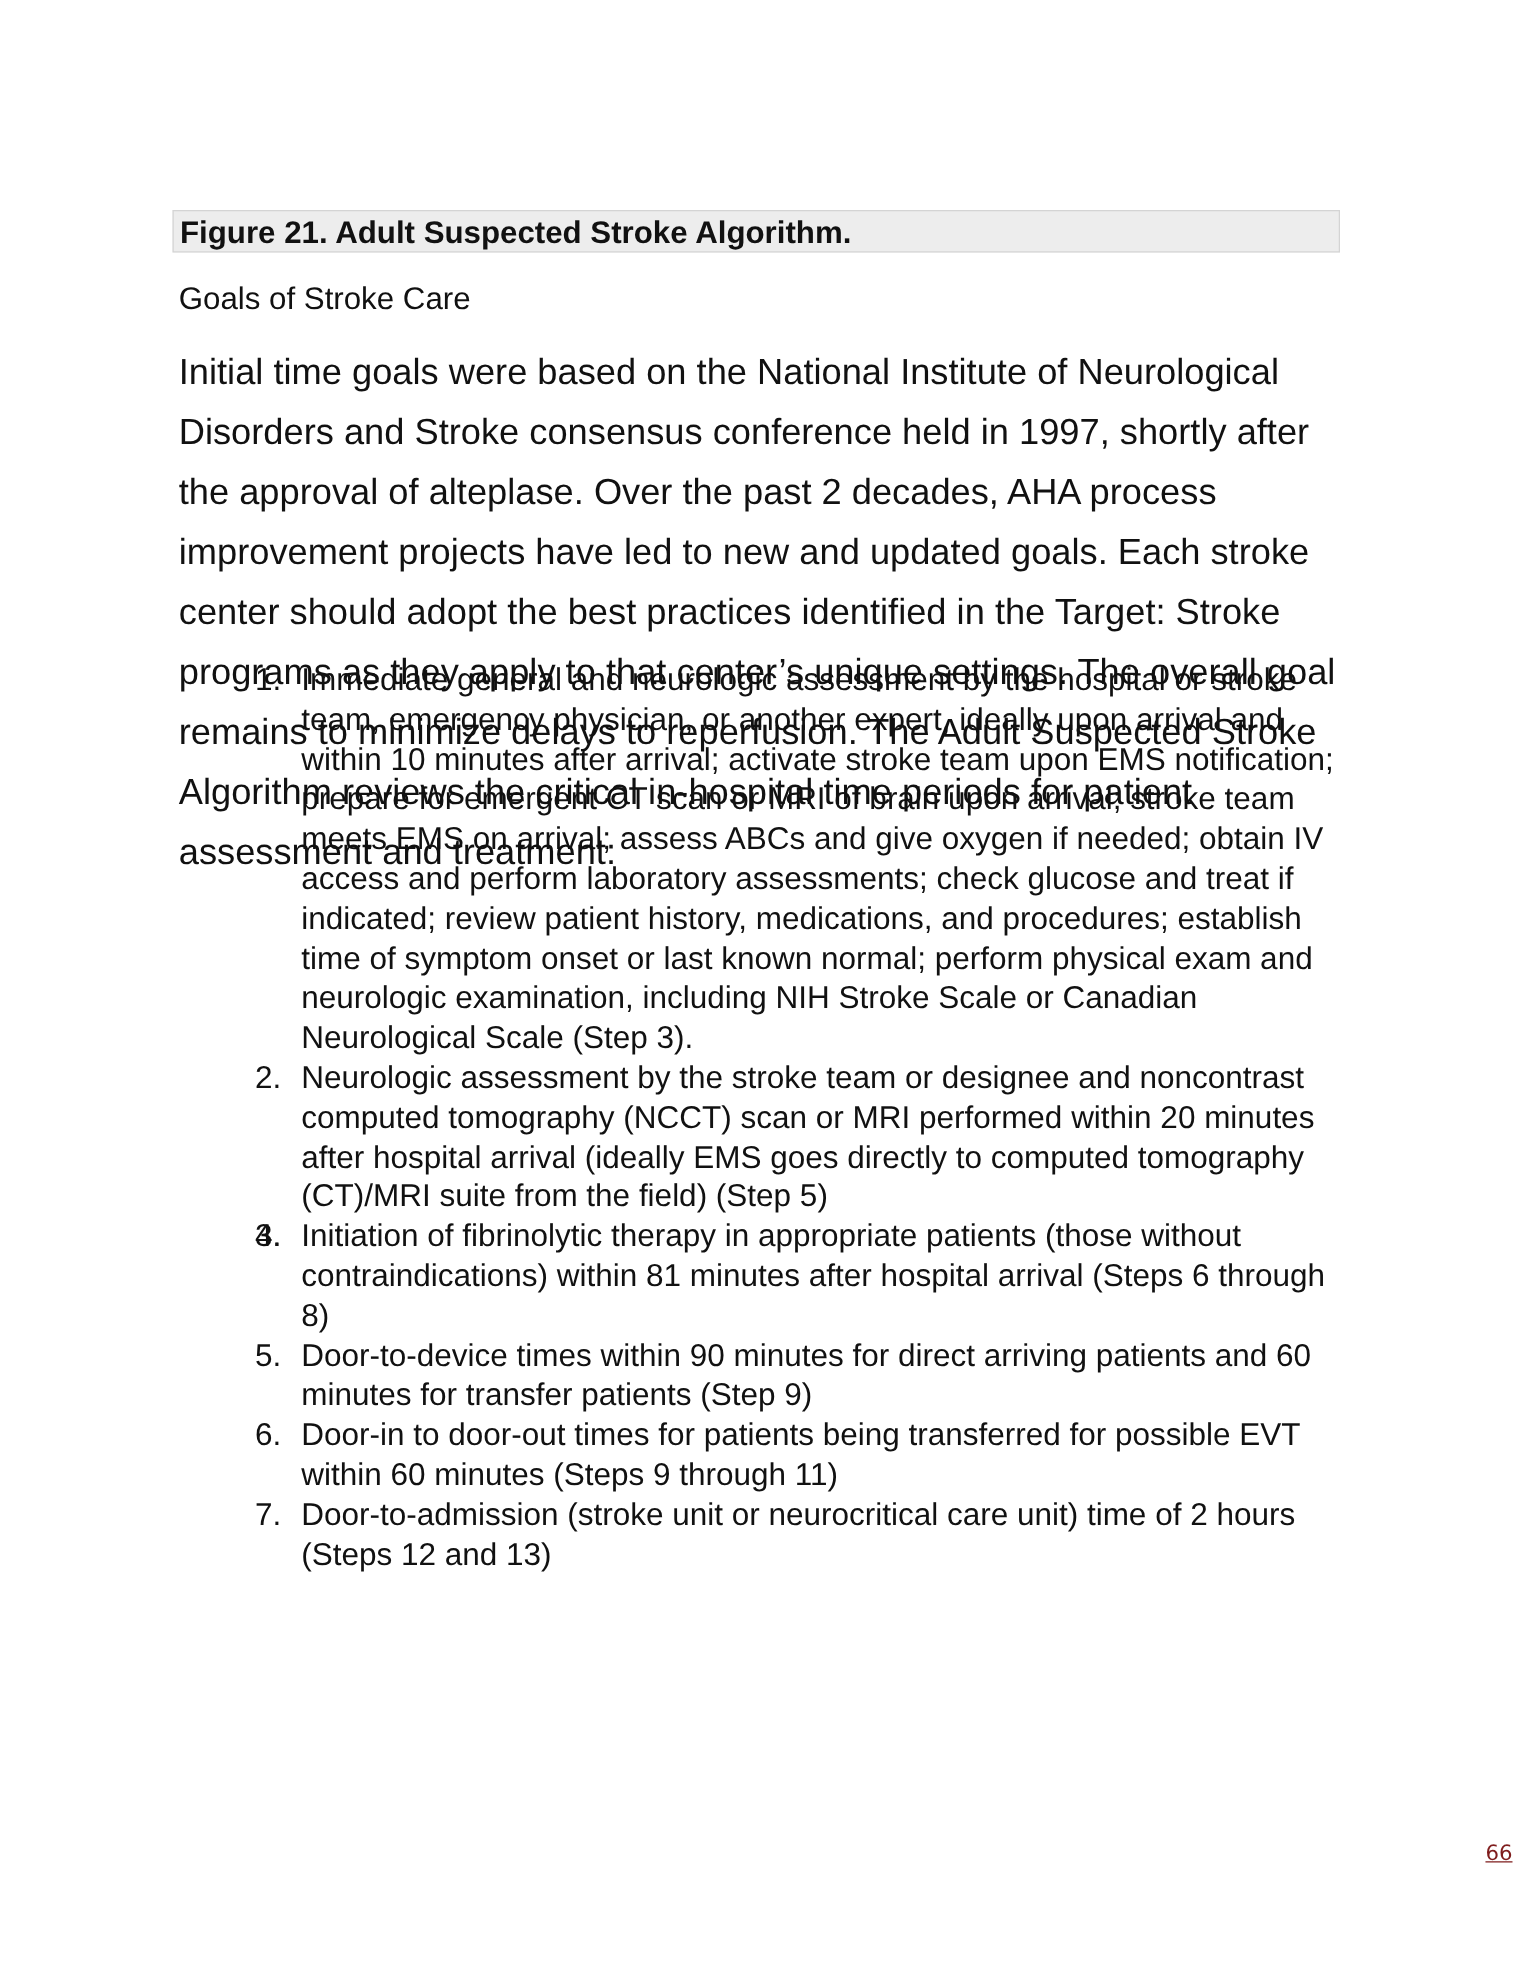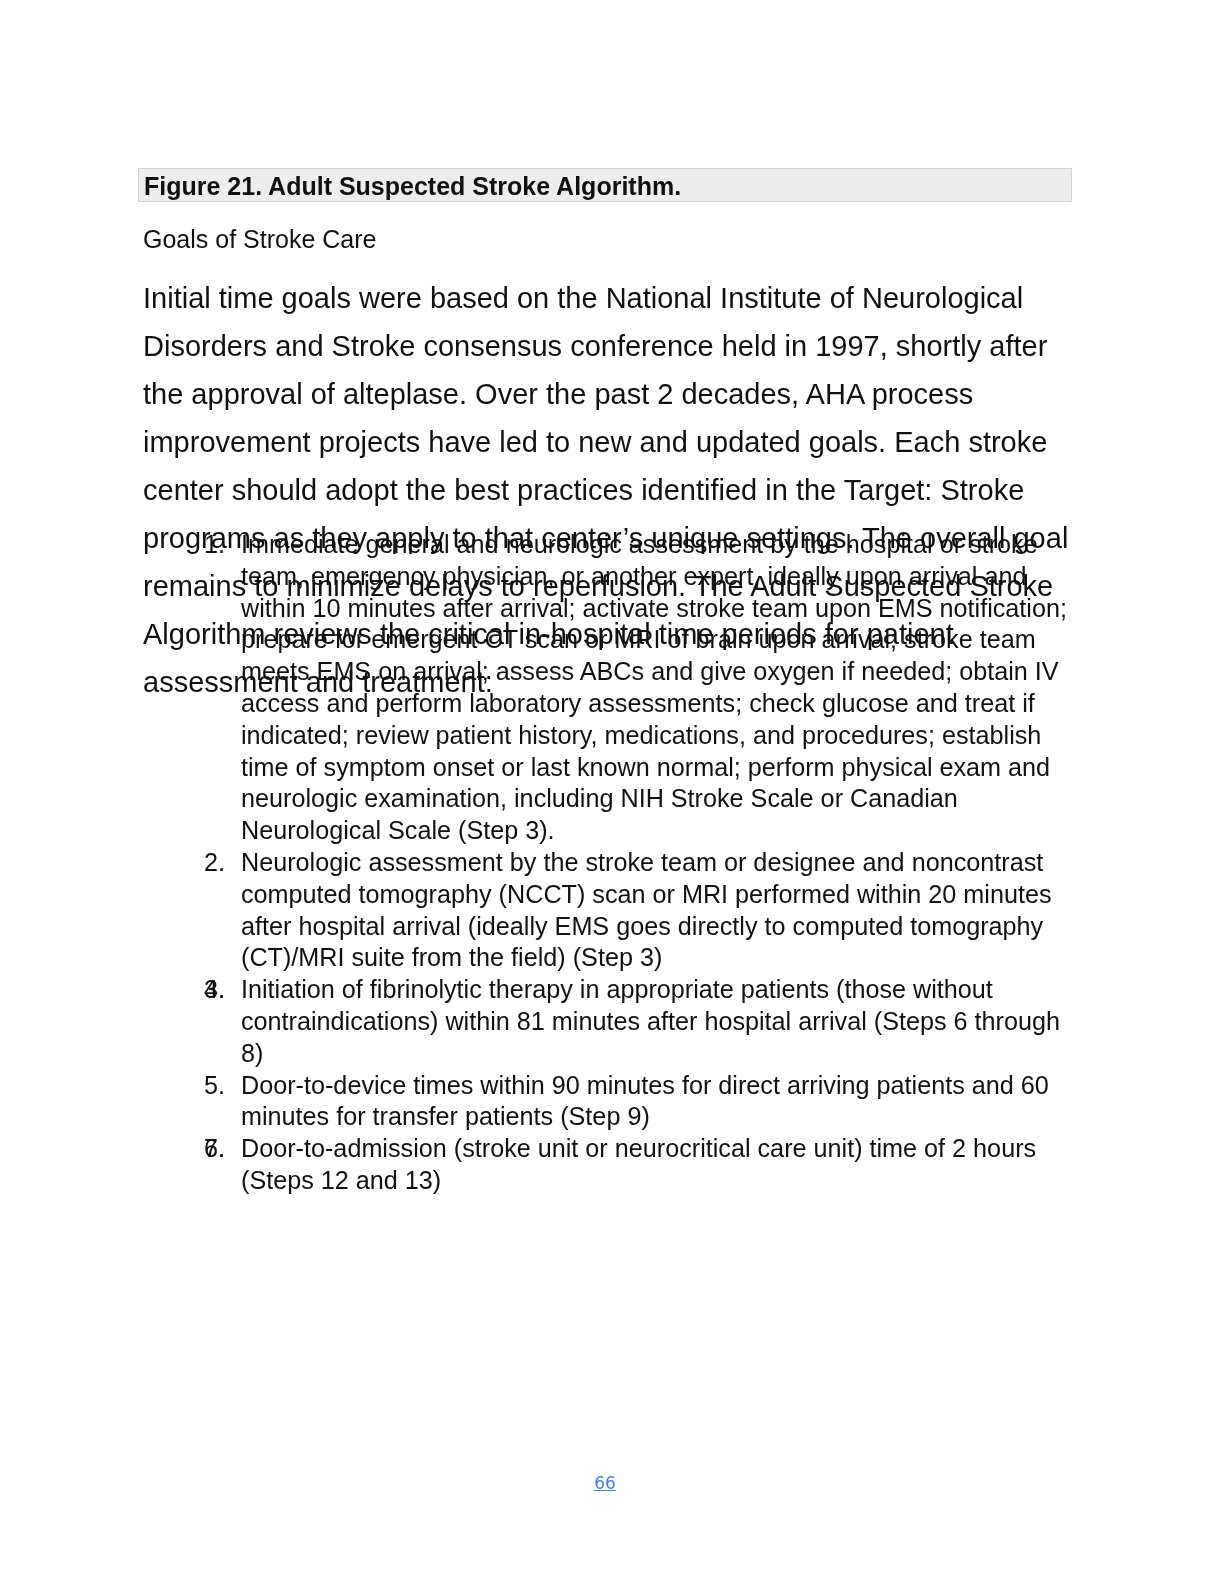--- a/index.html
+++ b/index.html
@@ -19,36 +19,36 @@
       font-size: 29px; line-height: 48px; margin: 0;
     }
     .goals-list {
       position: absolute; left: 200px; top: 503px; width: 880px;
       margin: 0; padding: 0; list-style: none;
       font-size: 25.2px; line-height: 31.8px;
     }
     .goals-list li { position: relative; padding-left: 41px; }
     .goals-list .num { position: absolute; left: 4px; top: 0; }
     .page-number {
-      position: absolute; left: 0; width: 1210px; top: 1447px; text-align: center;
-      font-family: "DejaVu Sans", sans-serif; font-size: 17px; color: #3b82f6; text-decoration: underline;
+      position: absolute; left: 0; width: 1210px; top: 1447px; text-align: right;
+      font-family: "DejaVu Sans", sans-serif; font-size: 17px; color: #7f1d1d; text-decoration: underline;
     }
   </style>
 </head>
 <body>
 
 <div class="page">
   <div class="fig-caption">Figure 21. Adult Suspected Stroke Algorithm.</div>
   <div class="section-heading">Goals of Stroke Care</div>
   <p class="intro">Initial time goals were based on the National Institute of Neurological Disorders and Stroke consensus conference held in 1997, shortly after the approval of alteplase. Over the past 2 decades, AHA process improvement projects have led to new and updated goals. Each stroke center should adopt the best practices identified in the Target: Stroke programs as they apply to that center’s unique settings. The overall goal remains to minimize delays to reperfusion. The Adult Suspected Stroke Algorithm reviews the critical in-hospital time periods for patient assessment and treatment:</p>
 
   <ol class="goals-list">
     <li><span class="num">1.</span><span>Immediate general and neurologic assessment by the hospital or stroke team, emergency physician, or another expert, ideally upon arrival and within 10 minutes after arrival; activate stroke team upon EMS notification; prepare for emergent CT scan or MRI of brain upon arrival; stroke team meets EMS on arrival; assess ABCs and give oxygen if needed; obtain IV access and perform laboratory assessments; check glucose and treat if indicated; review patient history, medications, and procedures; establish time of symptom onset or last known normal; perform physical exam and neurologic examination, including NIH Stroke Scale or Canadian Neurological Scale (Step 3).</span></li>
-    <li><span class="num">2.</span><span>Neurologic assessment by the stroke team or designee and noncontrast computed tomography (NCCT) scan or MRI performed within 20 minutes after hospital arrival (ideally EMS goes directly to computed tomography (CT)/MRI suite from the field) (Step 3)</span></li>
+    <li><span class="num">2.</span><span>Neurologic assessment by the stroke team or designee and noncontrast computed tomography (NCCT) scan or MRI performed within 20 minutes after hospital arrival (ideally EMS goes directly to computed tomography (CT)/MRI suite from the field) (Step 5)</span></li>
     <li><span class="num">3.</span></li>
     <li><span class="num">4.</span><span>Initiation of fibrinolytic therapy in appropriate patients (those without contraindications) within 81 minutes after hospital arrival (Steps 6 through 8)</span></li>
     <li><span class="num">5.</span><span>Door-to-device times within 90 minutes for direct arriving patients and 60 minutes for transfer patients (Step 9)</span></li>
-    <li><span class="num">6.</span></li>
+    <li><span class="num">6.</span><span>Door-in to door-out times for patients being transferred for possible EVT within 60 minutes (Steps 9 through 11)</span></li>
     <li><span class="num">7.</span><span>Door-to-admission (stroke unit or neurocritical care unit) time of 2 hours (Steps 12 and 13)</span></li>
   </ol>
 
   <div class="page-number">66</div>
 </div>
 
 </body></html>

